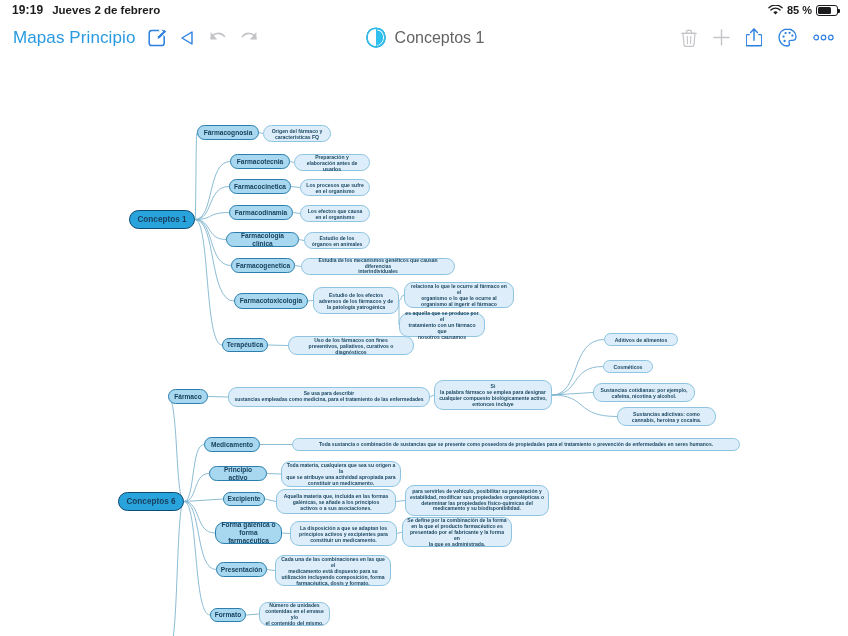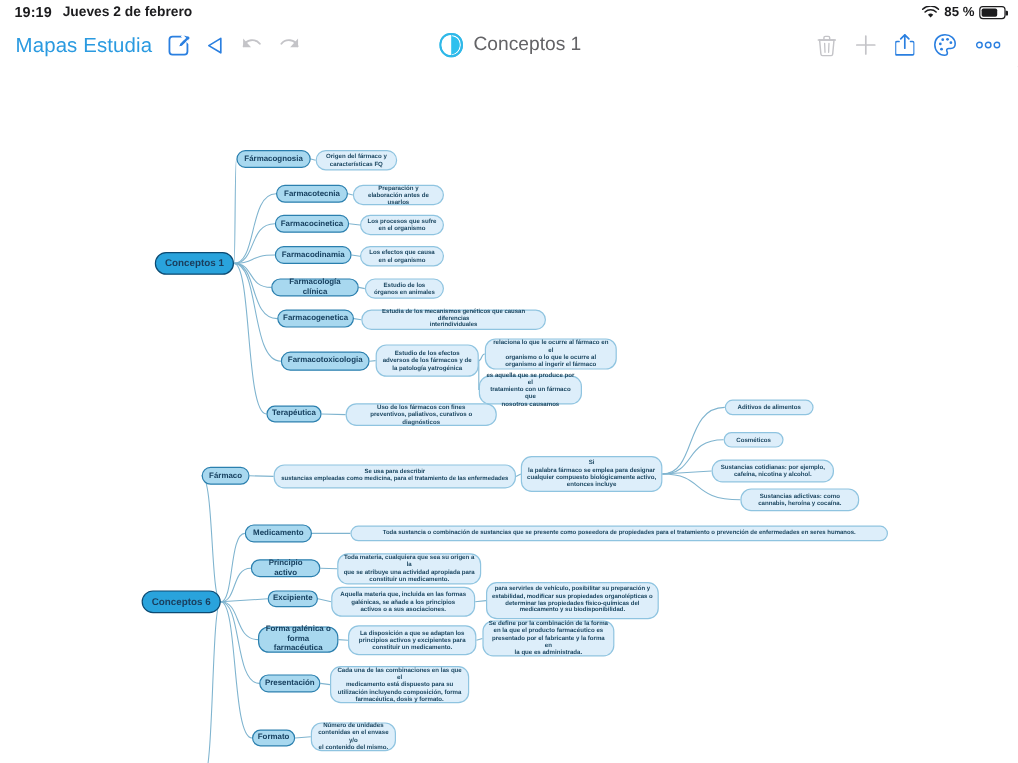--- a/index.html
+++ b/index.html
@@ -105,21 +105,21 @@
     </span>
     <span class="sb-batt-pct">85 %</span>
     <span class="batt">
         <span class="batt-fill"></span>
       </span>
   </div>
 </div>
 
 <div class="toolbar">
   <div class="tb-left">
-    <span class="tb-title">Mapas Estudia</span>
+    <span class="tb-title">Mapas Principio</span>
     <span class="ic">
       <svg width="19" height="19" viewBox="0 0 19 19">
         <rect x="1.2" y="2.6" width="15" height="15" rx="2.6" fill="none" stroke="#2a7fe0" stroke-width="1.5"></rect>
         <path d="M10.2 8.6 L16.6 2.2 L18 3.6 L11.6 10 L9.6 10.6 Z" fill="#2a7fe0"></path>
         <path d="M11.5 1.5 L18 8" stroke="#ffffff" stroke-width="2.4"></path>
         <path d="M10.2 8.6 L16.6 2.2 L18 3.6 L11.6 10 L9.6 10.6 Z" fill="#2a7fe0"></path>
       </svg>
     </span>
     <span class="ic">
       <svg width="15" height="16" viewBox="0 0 15 16">

